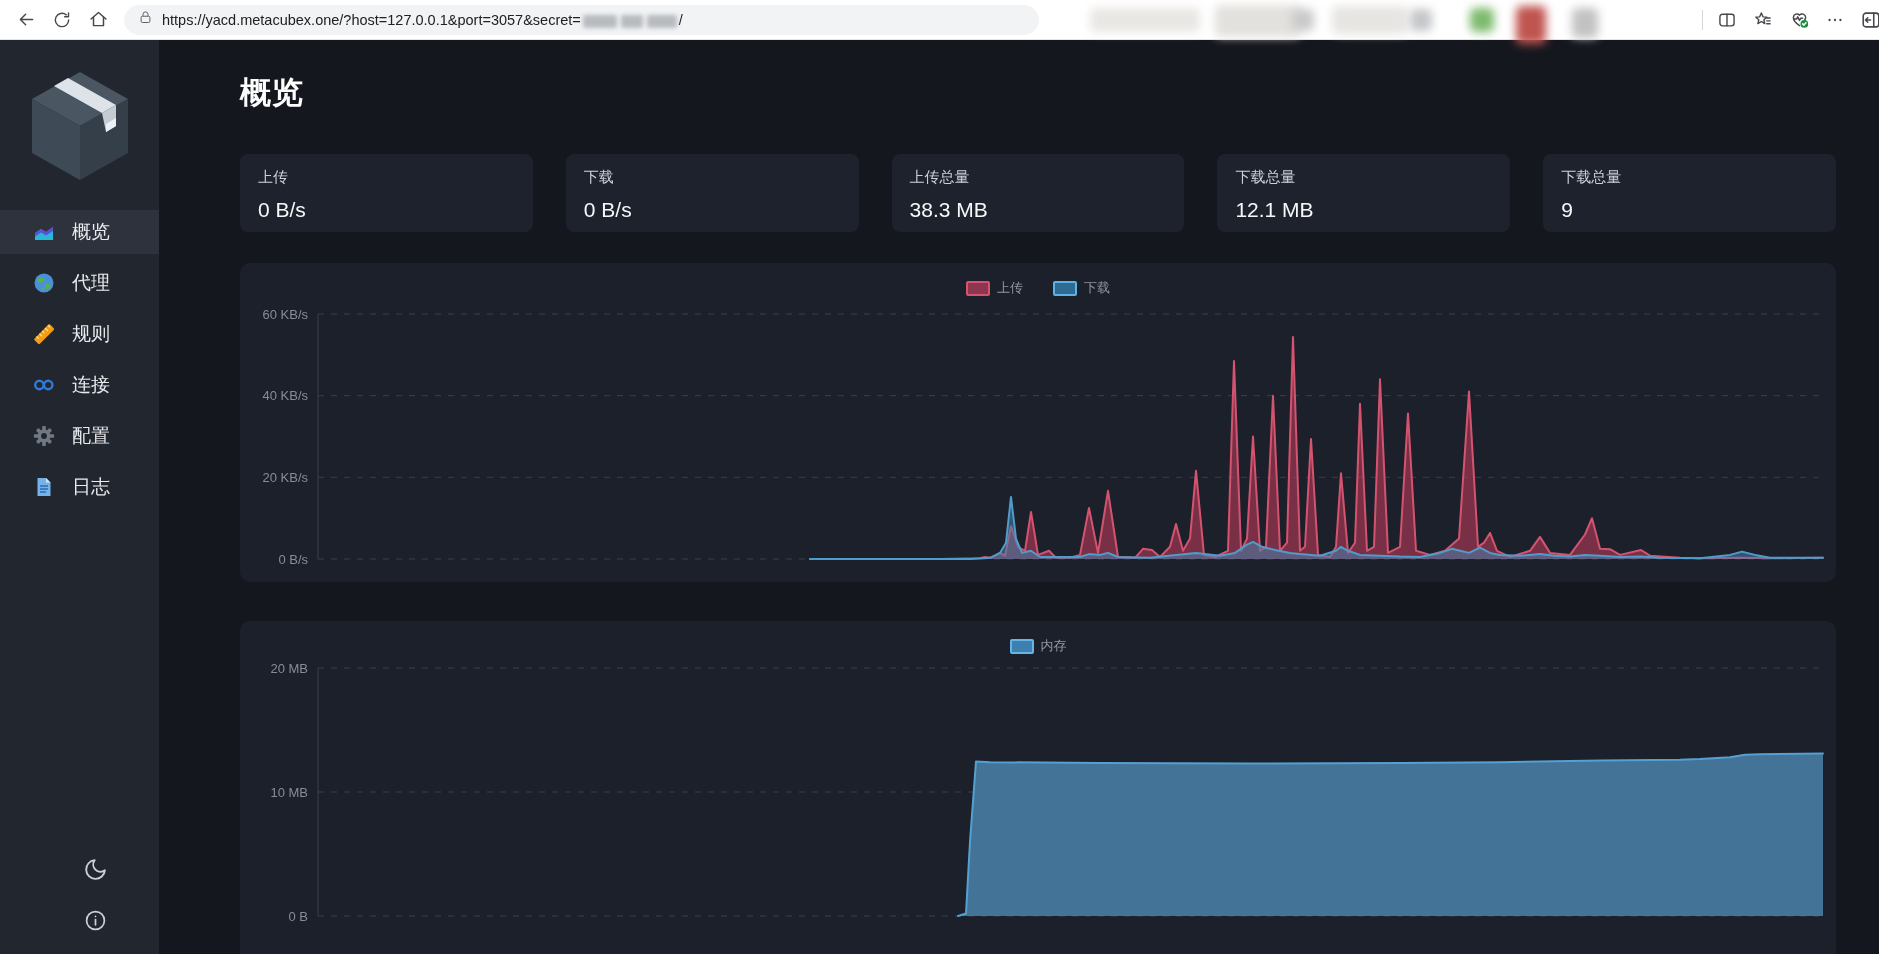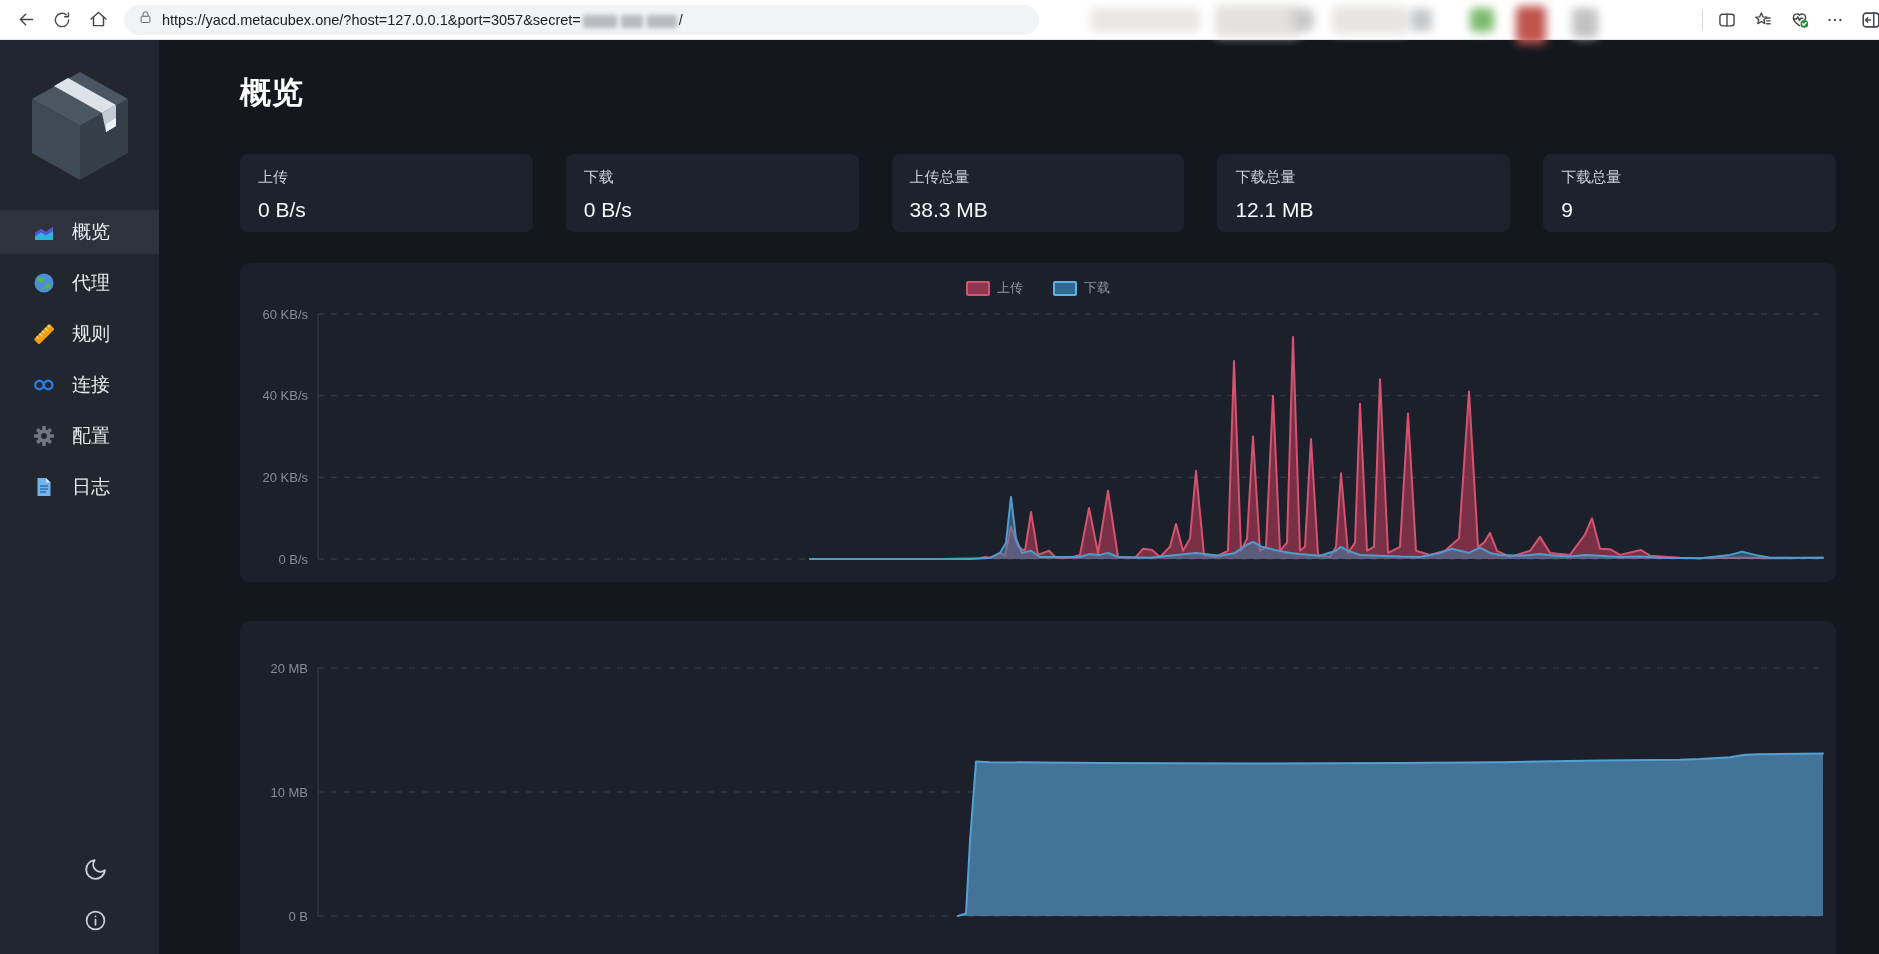--- a/index.html
+++ b/index.html
@@ -292,20 +292,26 @@
             <line class="axis" x1="78" y1="51" x2="78" y2="296"></line>
             <path d="M 570 296.0 L 700 296.0 L 740 295.2 L 745 294.0 L 750 294.8 L 755 292.7 L 760 289.9 L 765 292.7 L 771 263.3 L 778 283.8 L 785 287.8 L 791 249.0 L 798 291.9 L 809 287.8 L 816 294.8 L 830 294.8 L 840 291.9 L 849 245.0 L 858 289.9 L 868 227.8 L 878 294.0 L 895 294.8 L 903 285.8 L 912 287.0 L 920 294.0 L 930 283.8 L 936 260.9 L 943 287.8 L 950 275.6 L 956 207.8 L 964 291.9 L 975 294.0 L 988 287.8 L 994 98.0 L 1001 287.8 L 1007 275.6 L 1013 173.5 L 1020 287.8 L 1026 283.8 L 1033 132.7 L 1040 287.8 L 1047 279.7 L 1053 73.9 L 1060 287.8 L 1065 283.8 L 1071 175.9 L 1078 291.9 L 1090 294.0 L 1096 283.8 L 1101 210.3 L 1108 289.9 L 1115 279.7 L 1120 140.8 L 1127 287.8 L 1134 283.8 L 1140 116.3 L 1148 289.9 L 1160 283.8 L 1168 150.6 L 1176 287.8 L 1190 291.9 L 1205 287.8 L 1219 275.6 L 1229 128.6 L 1238 283.8 L 1244 279.7 L 1250 269.9 L 1257 287.8 L 1270 294.0 L 1290 287.8 L 1300 273.9 L 1310 289.9 L 1330 291.9 L 1345 271.5 L 1352 255.2 L 1360 285.8 L 1370 286.2 L 1380 291.9 L 1401 287.0 L 1410 292.7 L 1440 294.8 L 1460 295.2 L 1500 294.8 L 1530 295.2 L 1583 294.8 L 1583 296 L 570 296 Z" fill="rgba(199,62,93,0.55)" stroke="none"></path>
             <path d="M 570 296.0 L 700 296.0 L 740 295.2 L 745 294.0 L 750 294.8 L 755 292.7 L 760 289.9 L 765 292.7 L 771 263.3 L 778 283.8 L 785 287.8 L 791 249.0 L 798 291.9 L 809 287.8 L 816 294.8 L 830 294.8 L 840 291.9 L 849 245.0 L 858 289.9 L 868 227.8 L 878 294.0 L 895 294.8 L 903 285.8 L 912 287.0 L 920 294.0 L 930 283.8 L 936 260.9 L 943 287.8 L 950 275.6 L 956 207.8 L 964 291.9 L 975 294.0 L 988 287.8 L 994 98.0 L 1001 287.8 L 1007 275.6 L 1013 173.5 L 1020 287.8 L 1026 283.8 L 1033 132.7 L 1040 287.8 L 1047 279.7 L 1053 73.9 L 1060 287.8 L 1065 283.8 L 1071 175.9 L 1078 291.9 L 1090 294.0 L 1096 283.8 L 1101 210.3 L 1108 289.9 L 1115 279.7 L 1120 140.8 L 1127 287.8 L 1134 283.8 L 1140 116.3 L 1148 289.9 L 1160 283.8 L 1168 150.6 L 1176 287.8 L 1190 291.9 L 1205 287.8 L 1219 275.6 L 1229 128.6 L 1238 283.8 L 1244 279.7 L 1250 269.9 L 1257 287.8 L 1270 294.0 L 1290 287.8 L 1300 273.9 L 1310 289.9 L 1330 291.9 L 1345 271.5 L 1352 255.2 L 1360 285.8 L 1370 286.2 L 1380 291.9 L 1401 287.0 L 1410 292.7 L 1440 294.8 L 1460 295.2 L 1500 294.8 L 1530 295.2 L 1583 294.8" fill="none" stroke="#d4536f" stroke-width="2" stroke-linejoin="round" stroke-linecap="round"></path>
             <path d="M 570 296.0 L 730 296.0 L 750 294.8 L 760 289.9 L 766 279.7 L 771 233.9 L 776 275.6 L 782 289.9 L 791 287.8 L 800 294.0 L 840 294.0 L 849 291.1 L 860 291.9 L 868 289.9 L 878 294.0 L 910 294.8 L 936 291.9 L 956 289.9 L 980 292.7 L 995 289.9 L 1007 281.7 L 1013 278.9 L 1022 283.8 L 1035 287.0 L 1050 289.9 L 1060 291.1 L 1071 291.9 L 1080 292.7 L 1096 287.8 L 1101 283.8 L 1108 287.8 L 1120 291.9 L 1140 292.7 L 1160 293.6 L 1180 294.0 L 1200 289.9 L 1212 285.8 L 1220 287.8 L 1229 289.9 L 1240 284.6 L 1250 289.9 L 1260 291.9 L 1280 292.7 L 1300 291.1 L 1315 292.7 L 1330 293.6 L 1345 291.9 L 1360 292.7 L 1380 294.0 L 1401 293.6 L 1420 294.8 L 1460 295.2 L 1490 291.9 L 1502 288.6 L 1515 291.9 L 1530 294.8 L 1583 294.8 L 1583 296 L 570 296 Z" fill="rgba(73,130,172,0.55)" stroke="none"></path>
             <path d="M 570 296.0 L 730 296.0 L 750 294.8 L 760 289.9 L 766 279.7 L 771 233.9 L 776 275.6 L 782 289.9 L 791 287.8 L 800 294.0 L 840 294.0 L 849 291.1 L 860 291.9 L 868 289.9 L 878 294.0 L 910 294.8 L 936 291.9 L 956 289.9 L 980 292.7 L 995 289.9 L 1007 281.7 L 1013 278.9 L 1022 283.8 L 1035 287.0 L 1050 289.9 L 1060 291.1 L 1071 291.9 L 1080 292.7 L 1096 287.8 L 1101 283.8 L 1108 287.8 L 1120 291.9 L 1140 292.7 L 1160 293.6 L 1180 294.0 L 1200 289.9 L 1212 285.8 L 1220 287.8 L 1229 289.9 L 1240 284.6 L 1250 289.9 L 1260 291.9 L 1280 292.7 L 1300 291.1 L 1315 292.7 L 1330 293.6 L 1345 291.9 L 1360 292.7 L 1380 294.0 L 1401 293.6 L 1420 294.8 L 1460 295.2 L 1490 291.9 L 1502 288.6 L 1515 291.9 L 1530 294.8 L 1583 294.8" fill="none" stroke="#4f9ccb" stroke-width="2" stroke-linejoin="round" stroke-linecap="round"></path>
           </svg>
         </div>
     </div>
 
     <div class="panel panel-memory">
+      <div class="legend">
+        <div class="legend-item">
+          <span class="swatch" style="background: rgb(61, 127, 174); border-color: rgb(102, 181, 230);"></span>
+          <span class="legend-label">内存</span>
+        </div>
+      </div>
       <div class="chart-box" id="chart1">
           <svg viewBox="0 0 1596 335" preserveAspectRatio="none">
             <line class="grid" x1="78" y1="47.0" x2="1583" y2="47.0"></line>
             <text class="tick" x="68" y="51.5" text-anchor="end">20 MB</text>
             <line class="grid" x1="78" y1="171.0" x2="1583" y2="171.0"></line>
             <text class="tick" x="68" y="175.5" text-anchor="end">10 MB</text>
             <line class="grid" x1="78" y1="295.0" x2="1583" y2="295.0"></line>
             <text class="tick" x="68" y="299.5" text-anchor="end">0 B</text>
             <line class="axis" x1="78" y1="47" x2="78" y2="295"></line>
             <path d="M 718 295.0 L 726 292.5 L 730 220.6 L 736 140.6 L 750 141.2 L 860 141.9 L 1010 142.5 L 1160 141.9 L 1260 141.2 L 1360 139.4 L 1440 138.8 L 1460 138.1 L 1490 136.3 L 1505 133.8 L 1520 133.2 L 1583 132.6 L 1583 295 L 718 295 Z" fill="rgba(74,130,170,0.85)" stroke="none"></path>

